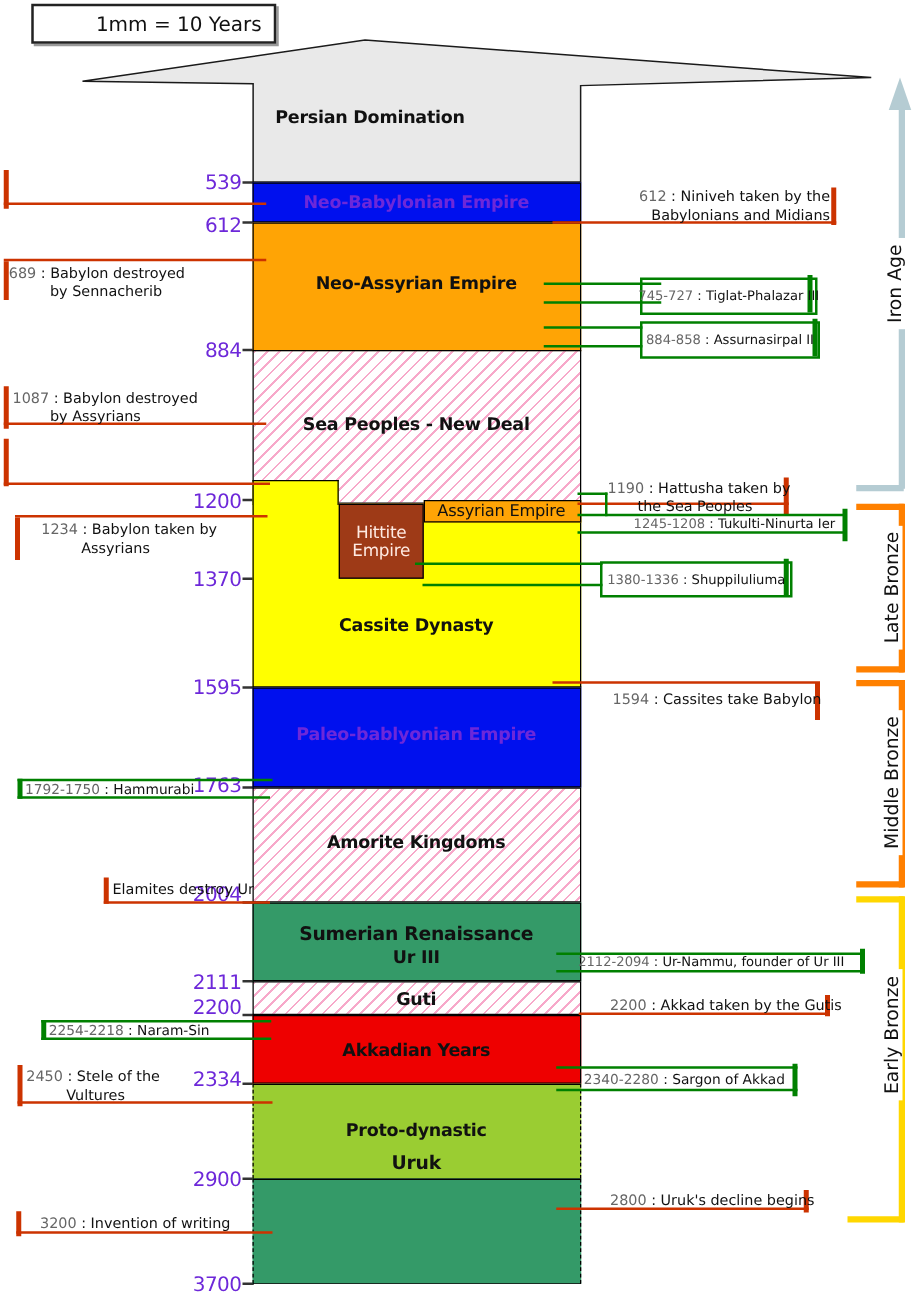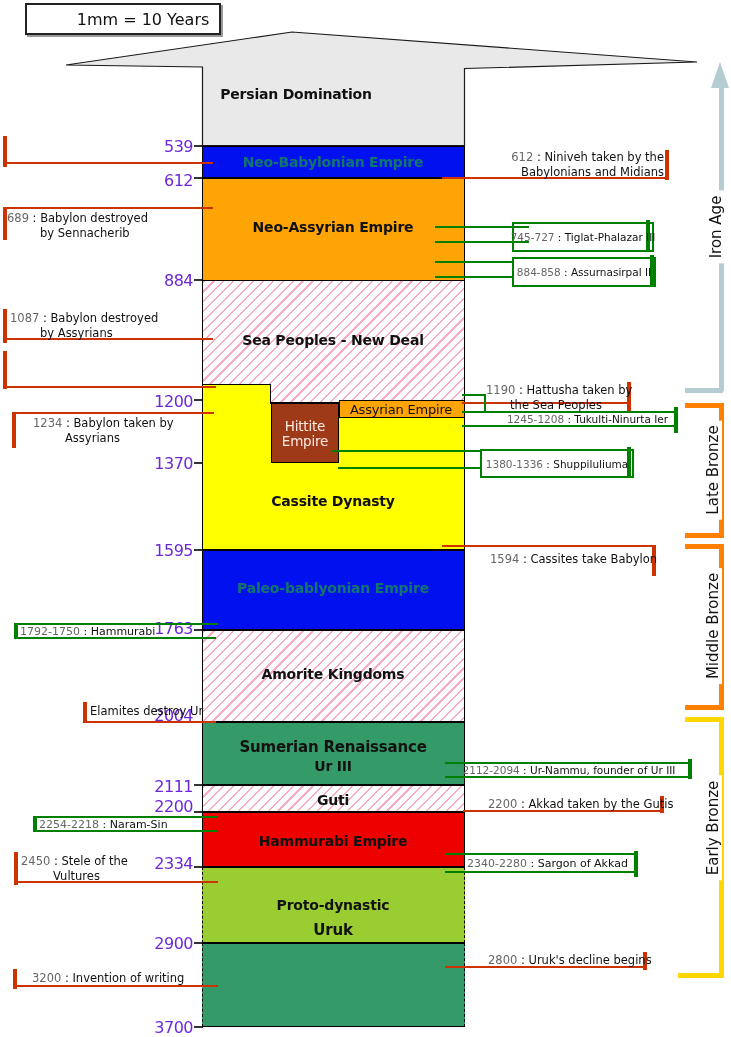--- a/index.html
+++ b/index.html
@@ -22,21 +22,21 @@
   .gbox{position:absolute;border:2px solid #008000;display:flex;align-items:center;justify-content:center;
         font-size:10.5px;white-space:nowrap;background:#fff0;z-index:7;}
   .gtext{position:absolute;font-size:10.5px;text-align:center;white-space:nowrap;z-index:7;}
   .era-shaft{position:absolute;width:5px;z-index:2;}
   .era-foot{position:absolute;height:5px;z-index:2;}
   .era-label{position:absolute;transform:translate(-50%,-50%) rotate(-90deg);font-size:15px;color:#111;
              white-space:nowrap;background:#fff;padding:0 5px;z-index:3;}
   .scalebox{position:absolute;left:25px;top:3px;width:152px;height:28px;background:#fff;
             border:2px solid #222;box-shadow:2px 2px 0 #999;display:flex;align-items:center;
             justify-content:center;font-size:16px;z-index:8;padding-left:40px;}
-  .white{color:#0f766e;}
+  .white{color:#6d28d9;}
 </style>
 </head>
 <body>
 
 <div id="canvas">
 
   <div class="scalebox">
     <span>1mm = 10 Years</span>
   </div>
 
@@ -67,21 +67,21 @@
     <span style="display:block">Hittite</span>
     <span style="display:block">Empire</span>
   </div>
   <div class="blabel" style="left:401px;top:409px;font-weight:normal;font-size:13px">Assyrian Empire</div>
   <div class="blabel" style="left:333px;top:501px">Cassite Dynasty</div>
   <div class="blabel white" style="left:333px;top:588px">Paleo-bablyonian Empire</div>
   <div class="blabel" style="left:333px;top:674px">Amorite Kingdoms</div>
   <div class="blabel" style="left:333px;top:747px;font-size:15px">Sumerian Renaissance</div>
   <div class="blabel" style="left:333px;top:766px">Ur III</div>
   <div class="blabel" style="left:333px;top:800px">Guti</div>
-  <div class="blabel" style="left:333px;top:841px">Hammurabi Empire</div>
+  <div class="blabel" style="left:333px;top:841px">Akkadian Years</div>
   <div class="blabel" style="left:333px;top:905px">Proto-dynastic</div>
   <div class="blabel" style="left:333px;top:930px;font-weight:bold;font-size:15px">Uruk</div>
 
   <div class="axis" style="top:146px">539</div>
   <div class="axis" style="top:180px">612</div>
   <div class="axis" style="top:280px">884</div>
   <div class="axis" style="top:401px">1200</div>
   <div class="axis" style="top:463px">1370</div>
   <div class="axis" style="top:550px">1595</div>
   <div class="axis" style="top:628px">1763</div>

